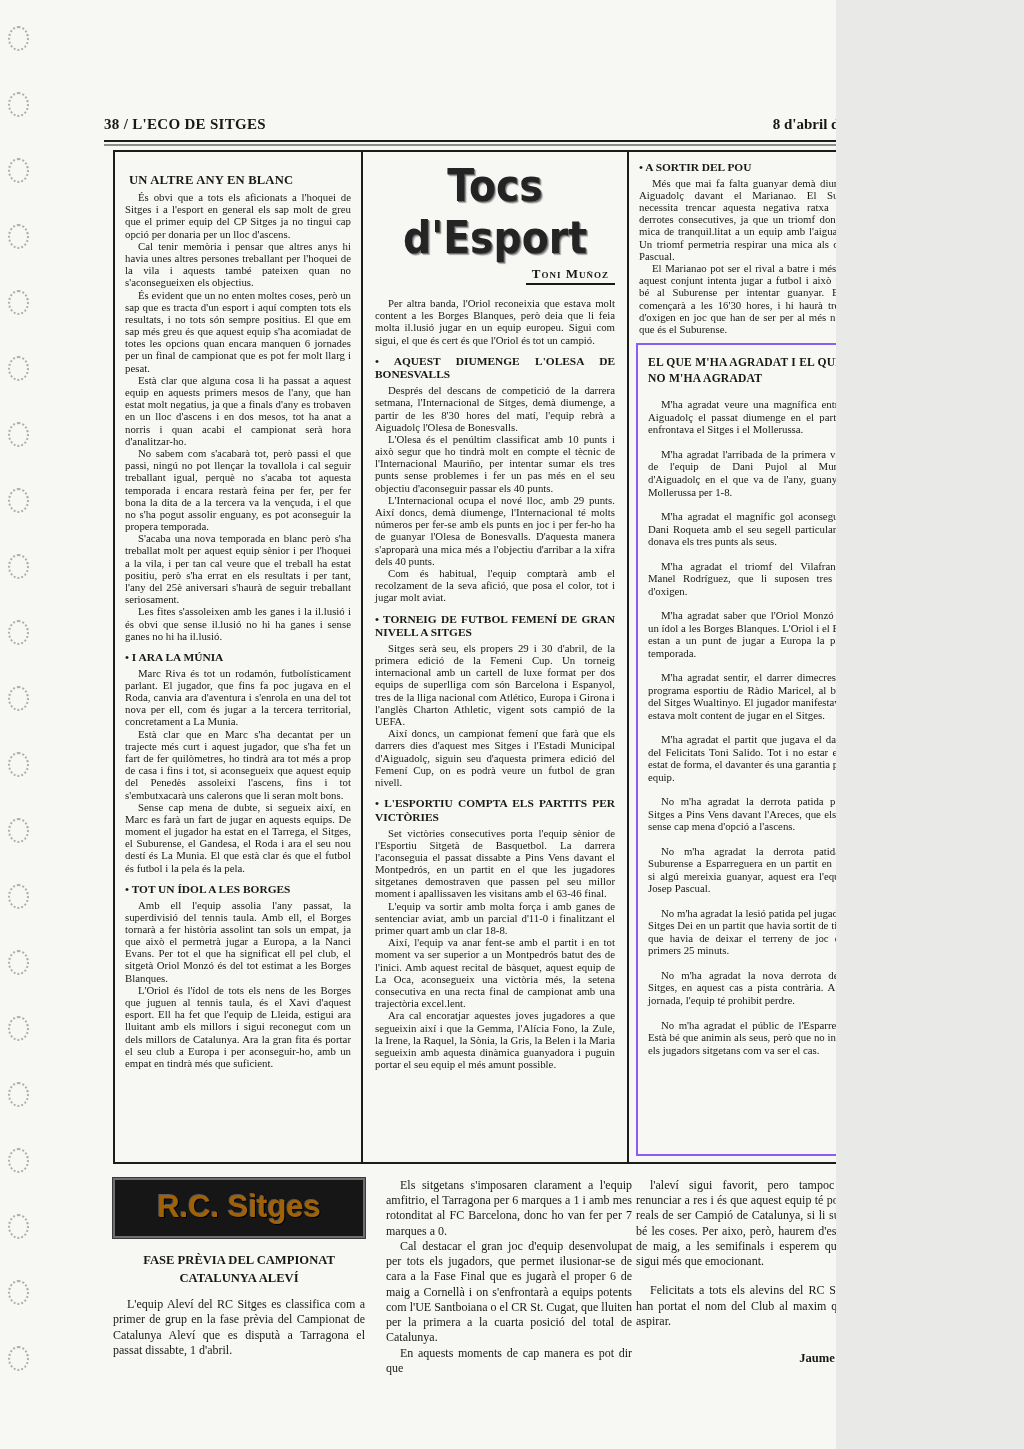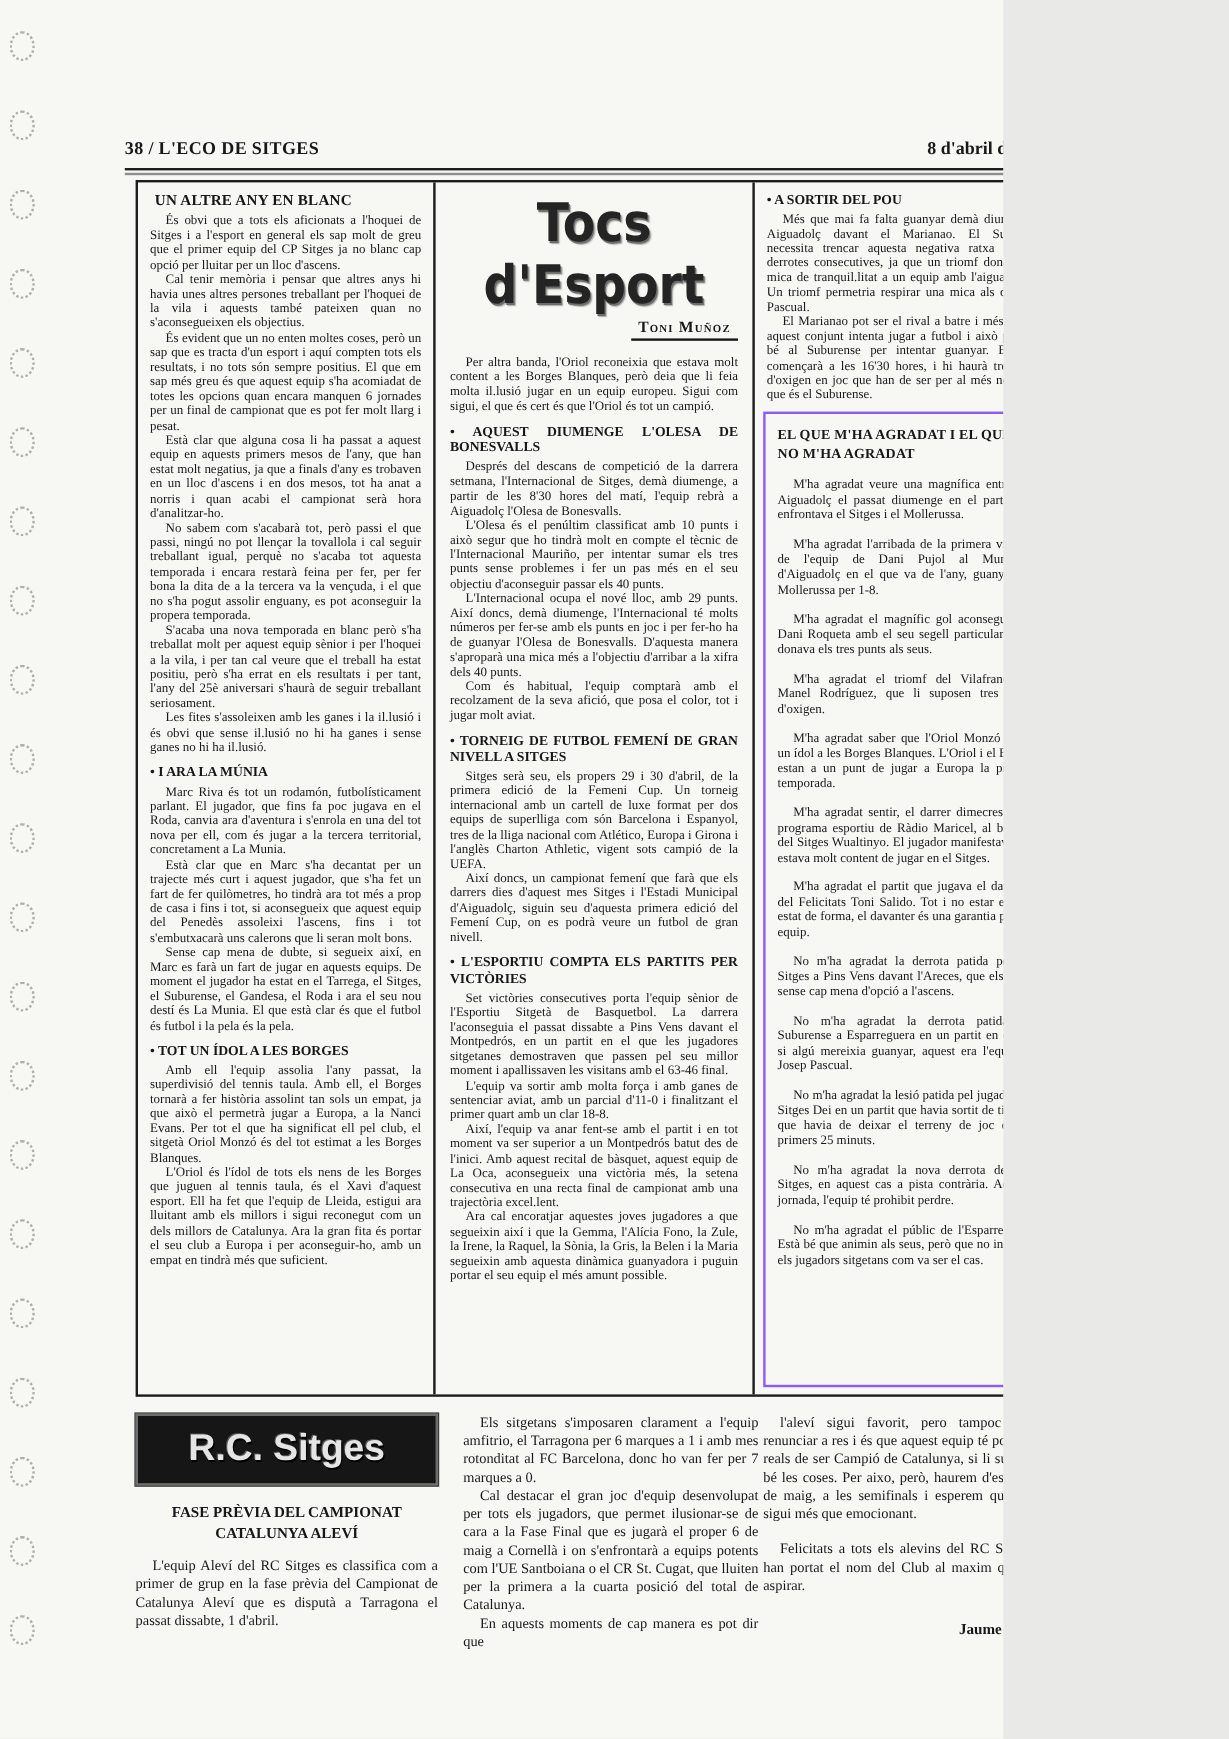--- a/index.html
+++ b/index.html
@@ -22,21 +22,21 @@
   .header .hr { float:right; }
   .rule-a { position:absolute; left:104px; top:140px; width:780px; height:2px; background:#1d1d1d; }
   .rule-b { position:absolute; left:104px; top:144px; width:780px; height:2px; background:#8d8d8d; filter:blur(.4px); }
 
   
   .main-box {
     position:absolute; left:113px; top:150px; width:771px; height:1014px;
     border:2px solid #1c1c1c; display:flex; background:#f7f7f3;
   }
   .col { overflow:hidden; }
-  .col-left  { width:248px; border-right:2px solid #1c1c1c; padding:6px 10px 4px; }
+  .col-left  { width:248px; border-right:2px solid #1c1c1c; padding:19px 10px 4px; }
   .col-center{ width:266px; border-right:2px solid #1c1c1c; padding:6px 12px 4px; }
   .col-right { flex:1; display:flex; flex-direction:column; padding:5px 7px 6px; }
 
   .art-title { font-weight:bold; font-size:12.6px; letter-spacing:.2px; margin:2px 0 3px 4px; }
   .par { font-size:10.8px; line-height:1.13; text-align:justify; text-indent:13px; }
   .subhead { font-weight:bold; font-size:11.4px; text-align:justify; margin:9px 0 2px; line-height:1.2; }
 
   .logo-wrap { text-align:center; margin:2px 0 8px; }
   .logo {
     display:inline-block; font-family:"DejaVu Sans", sans-serif; font-weight:bold;
@@ -54,21 +54,21 @@
   .agradat-box {
     flex:1; margin-top:8px; border:2px solid #8b5cf6; padding:8px 10px 6px;
   }
   .box-title { font-weight:bold; font-size:11.6px; line-height:1.35; letter-spacing:.2px; margin:2px 0 4px; }
   .item { font-size:10.8px; line-height:1.16; text-align:justify; text-indent:13px; margin-top:12px; }
 
   
   .bottom-left  { position:absolute; left:113px; top:1178px; width:252px; }
   .banner {
     background:#161616; border:2px solid #6f6f6f; outline:1px solid #3a3a3a;
-    color:#e5e5e5; font-family:"Liberation Sans", sans-serif; font-weight:bold;
+    color:#a16207; font-family:"Liberation Sans", sans-serif; font-weight:bold;
     font-size:31px; text-align:center; padding:9px 0 11px;
     text-shadow:1px 1px 0 #000, -1px -1px 0 #5a5a5a;
   }
   .bl-heading { font-weight:bold; font-size:12.6px; text-align:center; line-height:1.4; margin:14px 6px 10px; }
   .bpar { font-size:12px; line-height:1.27; text-align:justify; text-indent:14px; }
   .bottom-center { position:absolute; left:386px; top:1178px; width:246px; }
   .bottom-right  { position:absolute; left:636px; top:1178px; width:248px; }
   .bottom-right .bpar + .bpar, .bottom-center .bpar + .bpar { margin-top:0; }
   .gap { height:14px; }
   .signature { font-weight:bold; font-size:12.6px; text-align:right; margin-top:22px; padding-right:4px; }
@@ -106,21 +106,21 @@
     <span class="hl">38 / L'ECO DE SITGES</span>
     <span class="hr">8 d'abril del 2006</span>
   </div>
   <div class="rule-a"></div>
   <div class="rule-b"></div>
 
   <div class="main-box">
 
     <div class="col col-left">
       <div class="art-title">UN ALTRE ANY EN BLANC</div>
-      <p class="par">És obvi que a tots els aficionats a l'hoquei de Sitges i a l'esport en general els sap molt de greu que el primer equip del CP Sitges ja no blanc cap opció per lluitar per un lloc d'ascens.</p>
+      <p class="par">És obvi que a tots els aficionats a l'hoquei de Sitges i a l'esport en general els sap molt de greu que el primer equip del CP Sitges ja no tingui cap opció per donaria per un lloc d'ascens.</p>
       <p class="par">Cal tenir memòria i pensar que altres anys hi havia unes altres persones treballant per l'hoquei de la vila i aquests també pateixen quan no s'aconsegueixen els objectius.</p>
       <p class="par">És evident que un no enten moltes coses, però un sap que es tracta d'un esport i aquí compten tots els resultats, i no tots són sempre positius. El que em sap més greu és que aquest equip s'ha acomiadat de totes les opcions quan encara manquen 6 jornades per un final de campionat que es pot fer molt llarg i pesat.</p>
       <p class="par">Està clar que alguna cosa li ha passat a aquest equip en aquests primers mesos de l'any, que han estat molt negatius, ja que a finals d'any es trobaven en un lloc d'ascens i en dos mesos, tot ha anat a norris i quan acabi el campionat serà hora d'analitzar-ho.</p>
       <p class="par">No sabem com s'acabarà tot, però passi el que passi, ningú no pot llençar la tovallola i cal seguir treballant igual, perquè no s'acaba tot aquesta temporada i encara restarà feina per fer, per fer bona la dita de a la tercera va la vençuda, i el que no s'ha pogut assolir enguany, es pot aconseguir la propera temporada.</p>
       <p class="par">S'acaba una nova temporada en blanc però s'ha treballat molt per aquest equip sènior i per l'hoquei a la vila, i per tan cal veure que el treball ha estat positiu, però s'ha errat en els resultats i per tant, l'any del 25è aniversari s'haurà de seguir treballant seriosament.</p>
       <p class="par">Les fites s'assoleixen amb les ganes i la il.lusió i és obvi que sense il.lusió no hi ha ganes i sense ganes no hi ha il.lusió.</p>
       <div class="subhead">• I ARA LA MÚNIA</div>
       <p class="par">Marc Riva és tot un rodamón, futbolísticament parlant. El jugador, que fins fa poc jugava en el Roda, canvia ara d'aventura i s'enrola en una del tot nova per ell, com és jugar a la tercera territorial, concretament a La Munia.</p>
       <p class="par">Està clar que en Marc s'ha decantat per un trajecte més curt i aquest jugador, que s'ha fet un fart de fer quilòmetres, ho tindrà ara tot més a prop de casa i fins i tot, si aconsegueix que aquest equip del Penedès assoleixi l'ascens, fins i tot s'embutxacarà uns calerons que li seran molt bons.</p>
       <p class="par">Sense cap mena de dubte, si segueix així, en Marc es farà un fart de jugar en aquests equips. De moment el jugador ha estat en el Tarrega, el Sitges, el Suburense, el Gandesa, el Roda i ara el seu nou destí és La Munia. El que està clar és que el futbol és futbol i la pela és la pela.</p>

